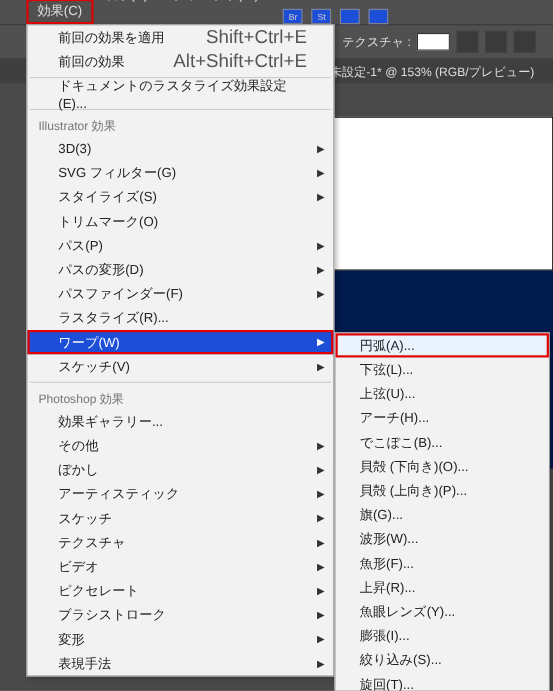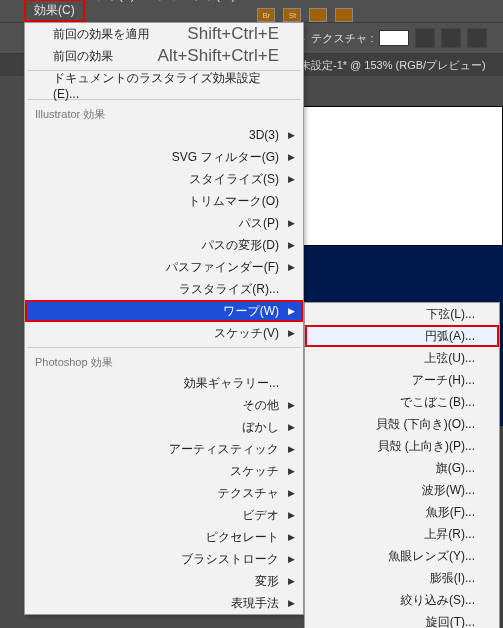--- a/index.html
+++ b/index.html
@@ -29,21 +29,21 @@
     padding: 1px 8px;
   }
   .menubar-icons {
     display: flex;
     gap: 8px;
     margin-left: 12px;
   }
   .mbicon {
     width: 18px; height: 14px;
     border: 1px solid #888;
-    background: #a16207;
+    background: #1d4ed8;
     display: flex;
     align-items: center;
     justify-content: center;
     font-size: 8px;
     color: #ccc;
   }
   .toolbar {
     height: 32px;
     background: #505050;
     border-top: 1px solid #3a3a3a;
@@ -104,21 +104,20 @@
     color: #222;
   }
   .menu1 { left: 24px; top: 22px; width: 280px; }
   .menu-row {
     display: flex;
     align-items: center;
     height: 22px;
     padding: 0 24px 0 28px;
     cursor: default;
     position: relative;
-    justify-content: flex-end;
   }
   .menu-row .shortcut {
     margin-left: auto;
     color: #555;
     font-size: 17px;
   }
   .menu-row .arrow {
     position: absolute;
     right: 8px;
     font-size: 9px;
@@ -282,27 +281,27 @@
       <span>変形</span>
       <span class="arrow">▶</span>
     </div>
   <div class="menu-row">
       <span>表現手法</span>
       <span class="arrow">▶</span>
     </div>
 </div>
 
 <div class="menu menu2">
-  <div class="menu-row menu2-item">
-      <span>下弦(L)...</span>
-    </div>
   <div class="menu-row menu2-item hl">
       <span>円弧(A)...</span>
     </div>
   <div class="menu-row menu2-item">
+      <span>下弦(L)...</span>
+    </div>
+  <div class="menu-row menu2-item">
       <span>上弦(U)...</span>
     </div>
   <div class="menu-row menu2-item">
       <span>アーチ(H)...</span>
     </div>
   <div class="menu-row menu2-item">
       <span>でこぼこ(B)...</span>
     </div>
   <div class="menu-row menu2-item">
       <span>貝殻 (下向き)(O)...</span>

